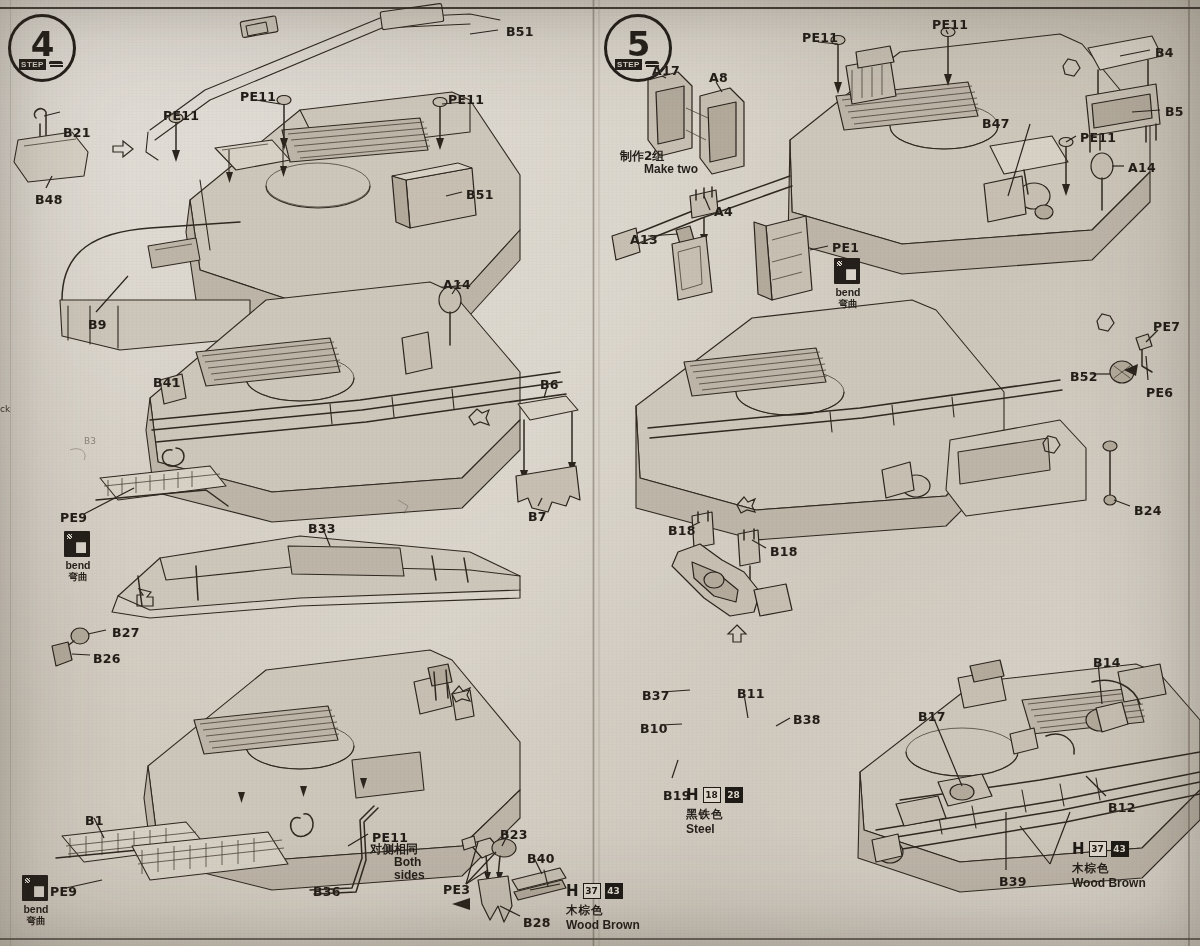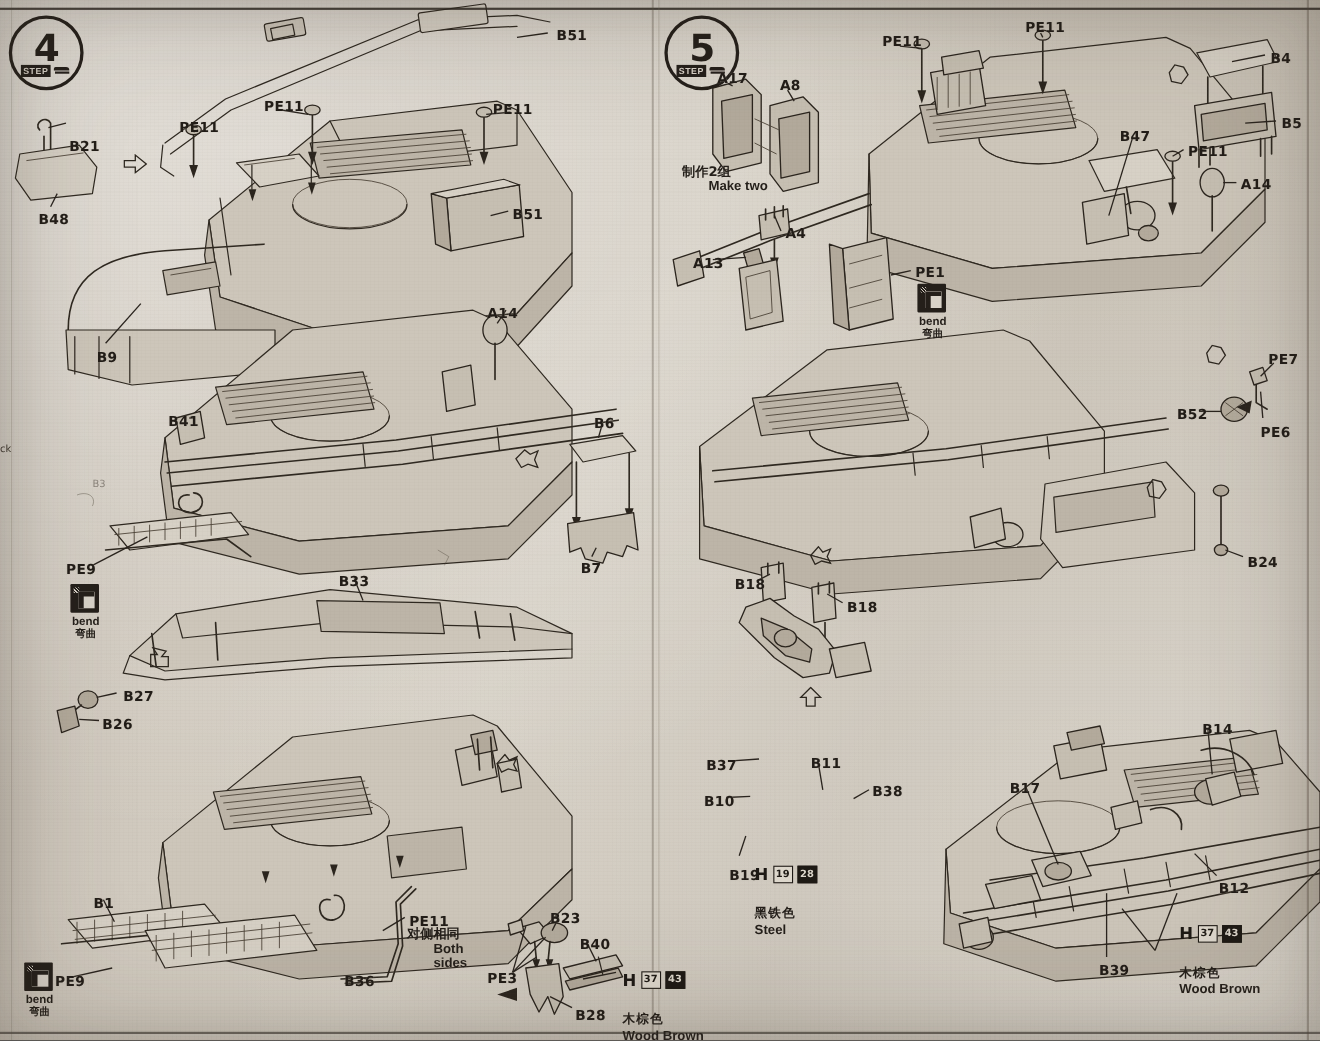--- a/index.html
+++ b/index.html
@@ -65,21 +65,21 @@
 
   
   .paint{position:absolute;display:flex;flex-direction:column;}
   .paint .row{display:flex;align-items:center;gap:4px;}
   .paint .h{font-family:"DejaVu Sans",sans-serif;font-weight:bold;font-size:15px;color:#1e1a15;}
   .paint .chip{background:#1e1a15;color:#ddd7cc;font-size:9px;font-weight:bold;
     min-width:16px;height:14px;display:flex;align-items:center;justify-content:center;
     font-family:"DejaVu Sans",sans-serif;border:1px solid #1e1a15;}
   .paint .chip.light{background:#ddd7cc;color:#1e1a15;}
   .paint .cn{font-family:"DejaVu Sans",sans-serif;font-size:11.5px;font-weight:bold;
-    color:#241f1a;margin-top:19px;letter-spacing:1px;}
+    color:#241f1a;margin-top:3px;letter-spacing:1px;}
   .paint .en{font-size:12px;font-weight:bold;color:#241f1a;margin-top:0px;
     font-family:"Liberation Sans",sans-serif;}
 
   
   .note{position:absolute;text-align:center;line-height:13px;}
   .note .cn{font-family:"DejaVu Sans",sans-serif;font-size:12px;font-weight:bold;color:#241f1a;}
   .note .en{font-family:"Liberation Sans",sans-serif;font-size:12px;font-weight:bold;color:#241f1a;padding-left:24px;}
 
   
   .harrow{position:absolute;width:20px;height:16px;}
@@ -585,21 +585,21 @@
   <div class="lbl" style="left:523px;top:915px;">B28</div>
   <div class="lbl" style="left:313px;top:884px;">B36</div>
   <div class="lbl" style="left:50px;top:884px;">PE9</div>
 
   <div class="lbl" style="left:802px;top:30px;">PE11</div>
   <div class="lbl" style="left:932px;top:17px;">PE11</div>
   <div class="lbl" style="left:1155px;top:45px;">B4</div>
   <div class="lbl" style="left:652px;top:63px;">A17</div>
   <div class="lbl" style="left:709px;top:70px;">A8</div>
   <div class="lbl" style="left:1165px;top:104px;">B5</div>
-  <div class="lbl" style="left:1018px;top:116px;">B47</div>
+  <div class="lbl" style="left:982px;top:116px;">B47</div>
   <div class="lbl" style="left:1080px;top:130px;">PE11</div>
   <div class="lbl" style="left:1128px;top:160px;">A14</div>
   <div class="lbl" style="left:714px;top:204px;">A4</div>
   <div class="lbl" style="left:630px;top:232px;">A13</div>
   <div class="lbl" style="left:832px;top:240px;">PE1</div>
   <div class="lbl" style="left:1153px;top:319px;">PE7</div>
   <div class="lbl" style="left:1070px;top:369px;">B52</div>
   <div class="lbl" style="left:1146px;top:385px;">PE6</div>
   <div class="lbl" style="left:1134px;top:503px;">B24</div>
   <div class="lbl" style="left:668px;top:523px;">B18</div>
@@ -647,21 +647,21 @@
   </div>
 
   <div class="note" style="left:370px;top:843px;width:82px;text-align:left;">
     <div class="cn">对侧相同</div>
     <div class="en">Both sides</div>
   </div>
 
   <div class="paint" style="left:686px;top:786px;">
     <div class="row">
       <span class="h">H</span>
-      <span class="chip light">19</span>
+      <span class="chip light">18</span>
       <span class="chip">28</span>
     </div>
     <div class="cn">黑铁色</div>
     <div class="en">Steel</div>
   </div>
 
   <div class="paint" style="left:566px;top:882px;">
     <div class="row">
       <span class="h">H</span>
       <span class="chip light">37</span>

